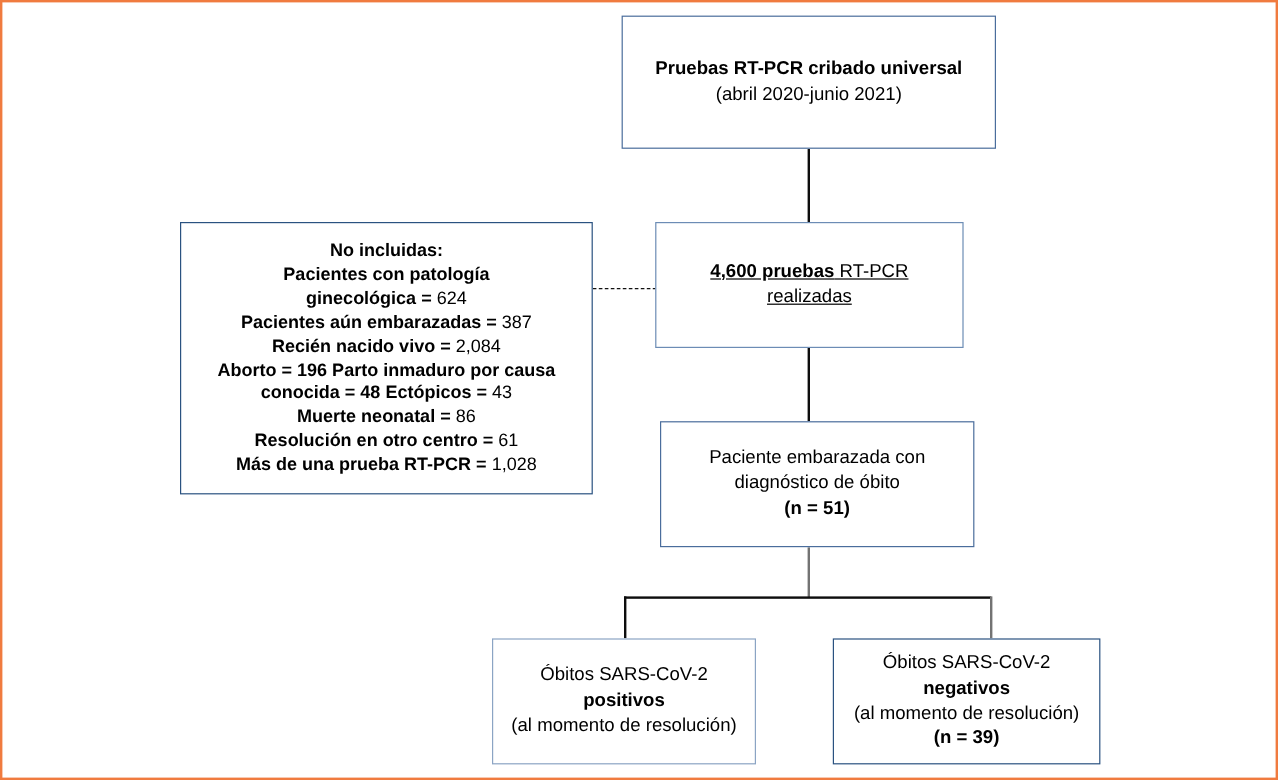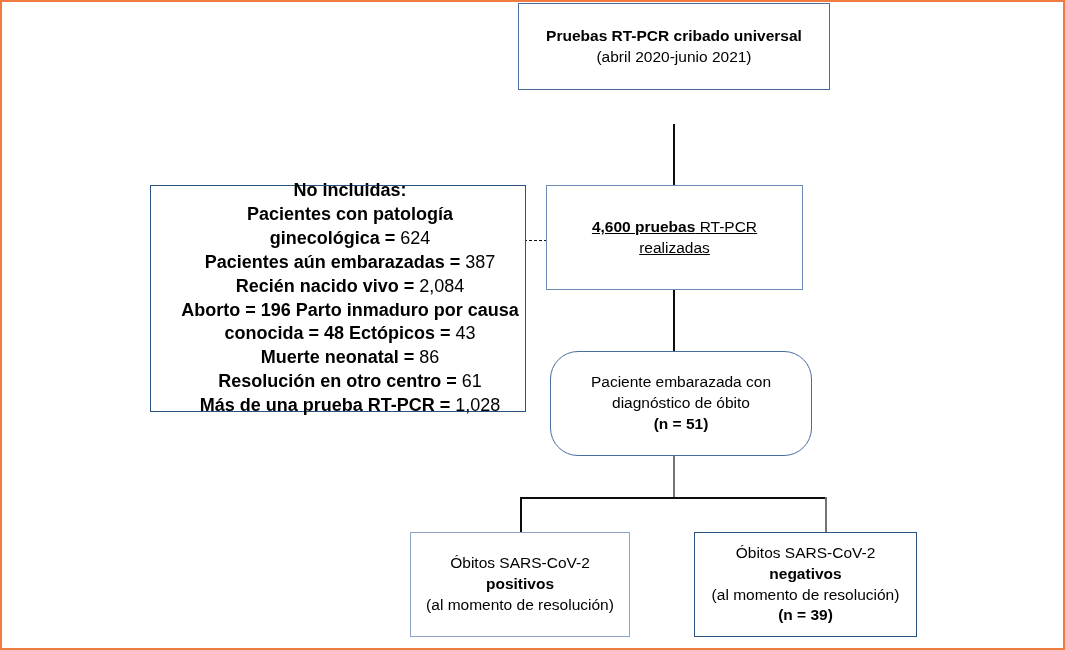--- a/index.html
+++ b/index.html
@@ -75,35 +75,35 @@
   <div class="conn v-black" style="left:671px; top:288px; height:61px;"></div>
 
   <div class="conn v-gray" style="left:671px; top:454px; height:42px;"></div>
 
   <div class="conn h-black" style="left:518px; top:495px; width:306px;"></div>
 
   <div class="conn v-black" style="left:518px; top:495px; height:35px;"></div>
 
   <div class="conn v-gray" style="left:823px; top:495px; height:35px;"></div>
 
-  <div class="box" id="box-top" style="left:516px; top:1px; width:312px; height:87px;">
+  <div class="box" id="box-top" style="left:516px; top:11px; width:312px; height:111px;">
     <div class="box-inner">
       <div class="b nowrap">Pruebas RT-PCR cribado universal</div>
       <div class="r nowrap">(abril 2020-junio 2021)</div>
     </div>
   </div>
 
   <div class="box" id="box-pruebas" style="left:544px; top:183px; width:257px; height:105px;text-decoration:underline;">
     <div class="box-inner">
       <div class="nowrap"><span class="b">4,600 pruebas</span><span class="r"> RT-PCR</span></div>
       <div class="r nowrap">realizadas</div>
     </div>
   </div>
 
-  <div class="box" id="box-noinc" style="left:148px; top:183px; width:376px; height:227px; font-size:18px; line-height:1.33;padding-left:24px;">
+  <div class="box" id="box-noinc" style="left:148px; top:183px; width:344px; height:227px; font-size:15px; line-height:1.33;">
     <div class="box-inner">
       <div class="b nowrap">No incluidas:</div>
 
       <div class="b nowrap">Pacientes con patología</div>
       <div class="nowrap"><span class="b">ginecológica = </span><span class="r">624</span></div>
 
       <div class="nowrap"><span class="b">Pacientes aún embarazadas = </span><span class="r">387</span></div>
 
       <div class="nowrap"><span class="b">Recién nacido vivo = </span><span class="r">2,084</span></div>
 
@@ -112,21 +112,21 @@
       <div class="nowrap"><span class="b">conocida = 48 Ectópicos = </span><span class="r">43</span></div>
 
       <div class="nowrap"><span class="b">Muerte neonatal = </span><span class="r">86</span></div>
 
       <div class="nowrap"><span class="b">Resolución en otro centro = </span><span class="r">61</span></div>
 
       <div class="nowrap"><span class="b">Más de una prueba RT-PCR = </span><span class="r">1,028</span></div>
     </div>
   </div>
 
-  <div class="box" id="box-paciente" style="left:548px; top:349px; width:262px; height:105px;border-radius:28px;">
+  <div class="box" id="box-paciente" style="left:548px; top:349px; width:262px; height:105px;">
     <div class="box-inner">
       <div class="r nowrap">Paciente embarazada con</div>
       <div class="r nowrap">diagnóstico de óbito</div>
       <div class="b nowrap">(n = 51)</div>
     </div>
   </div>
 
   <div class="box" id="box-positivos" style="left:408px; top:530px; width:220px; height:105px;">
     <div class="box-inner">
       <div class="r nowrap">Óbitos SARS-CoV-2</div>

